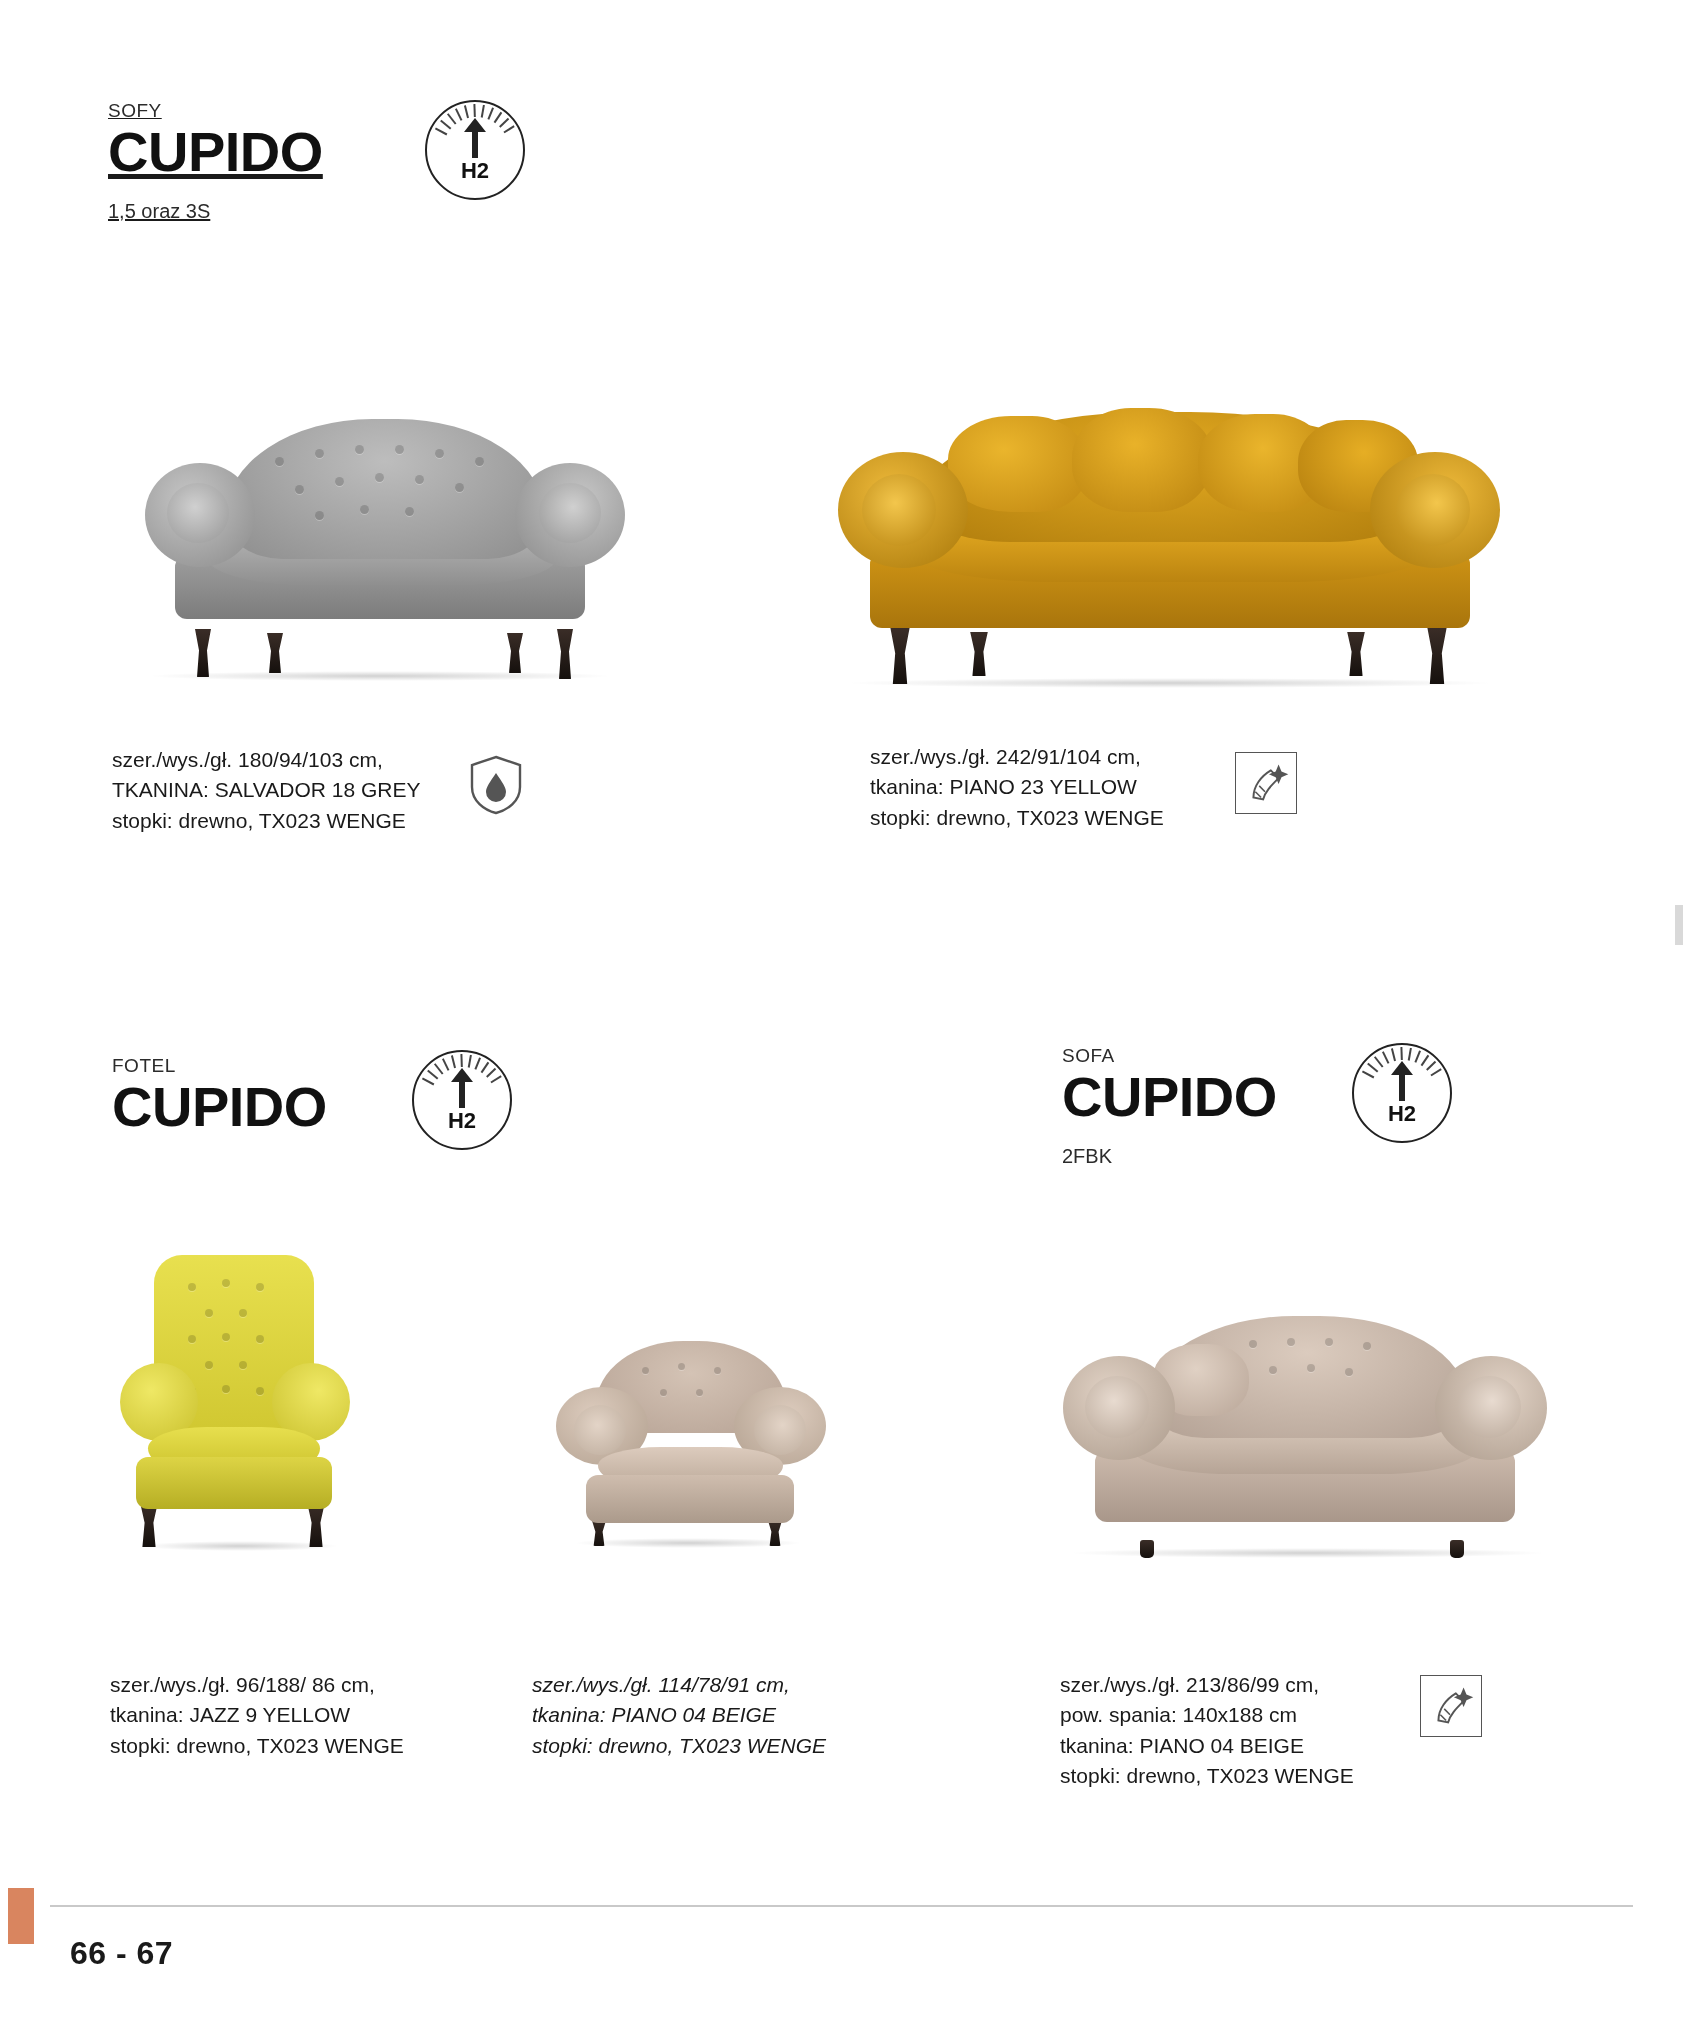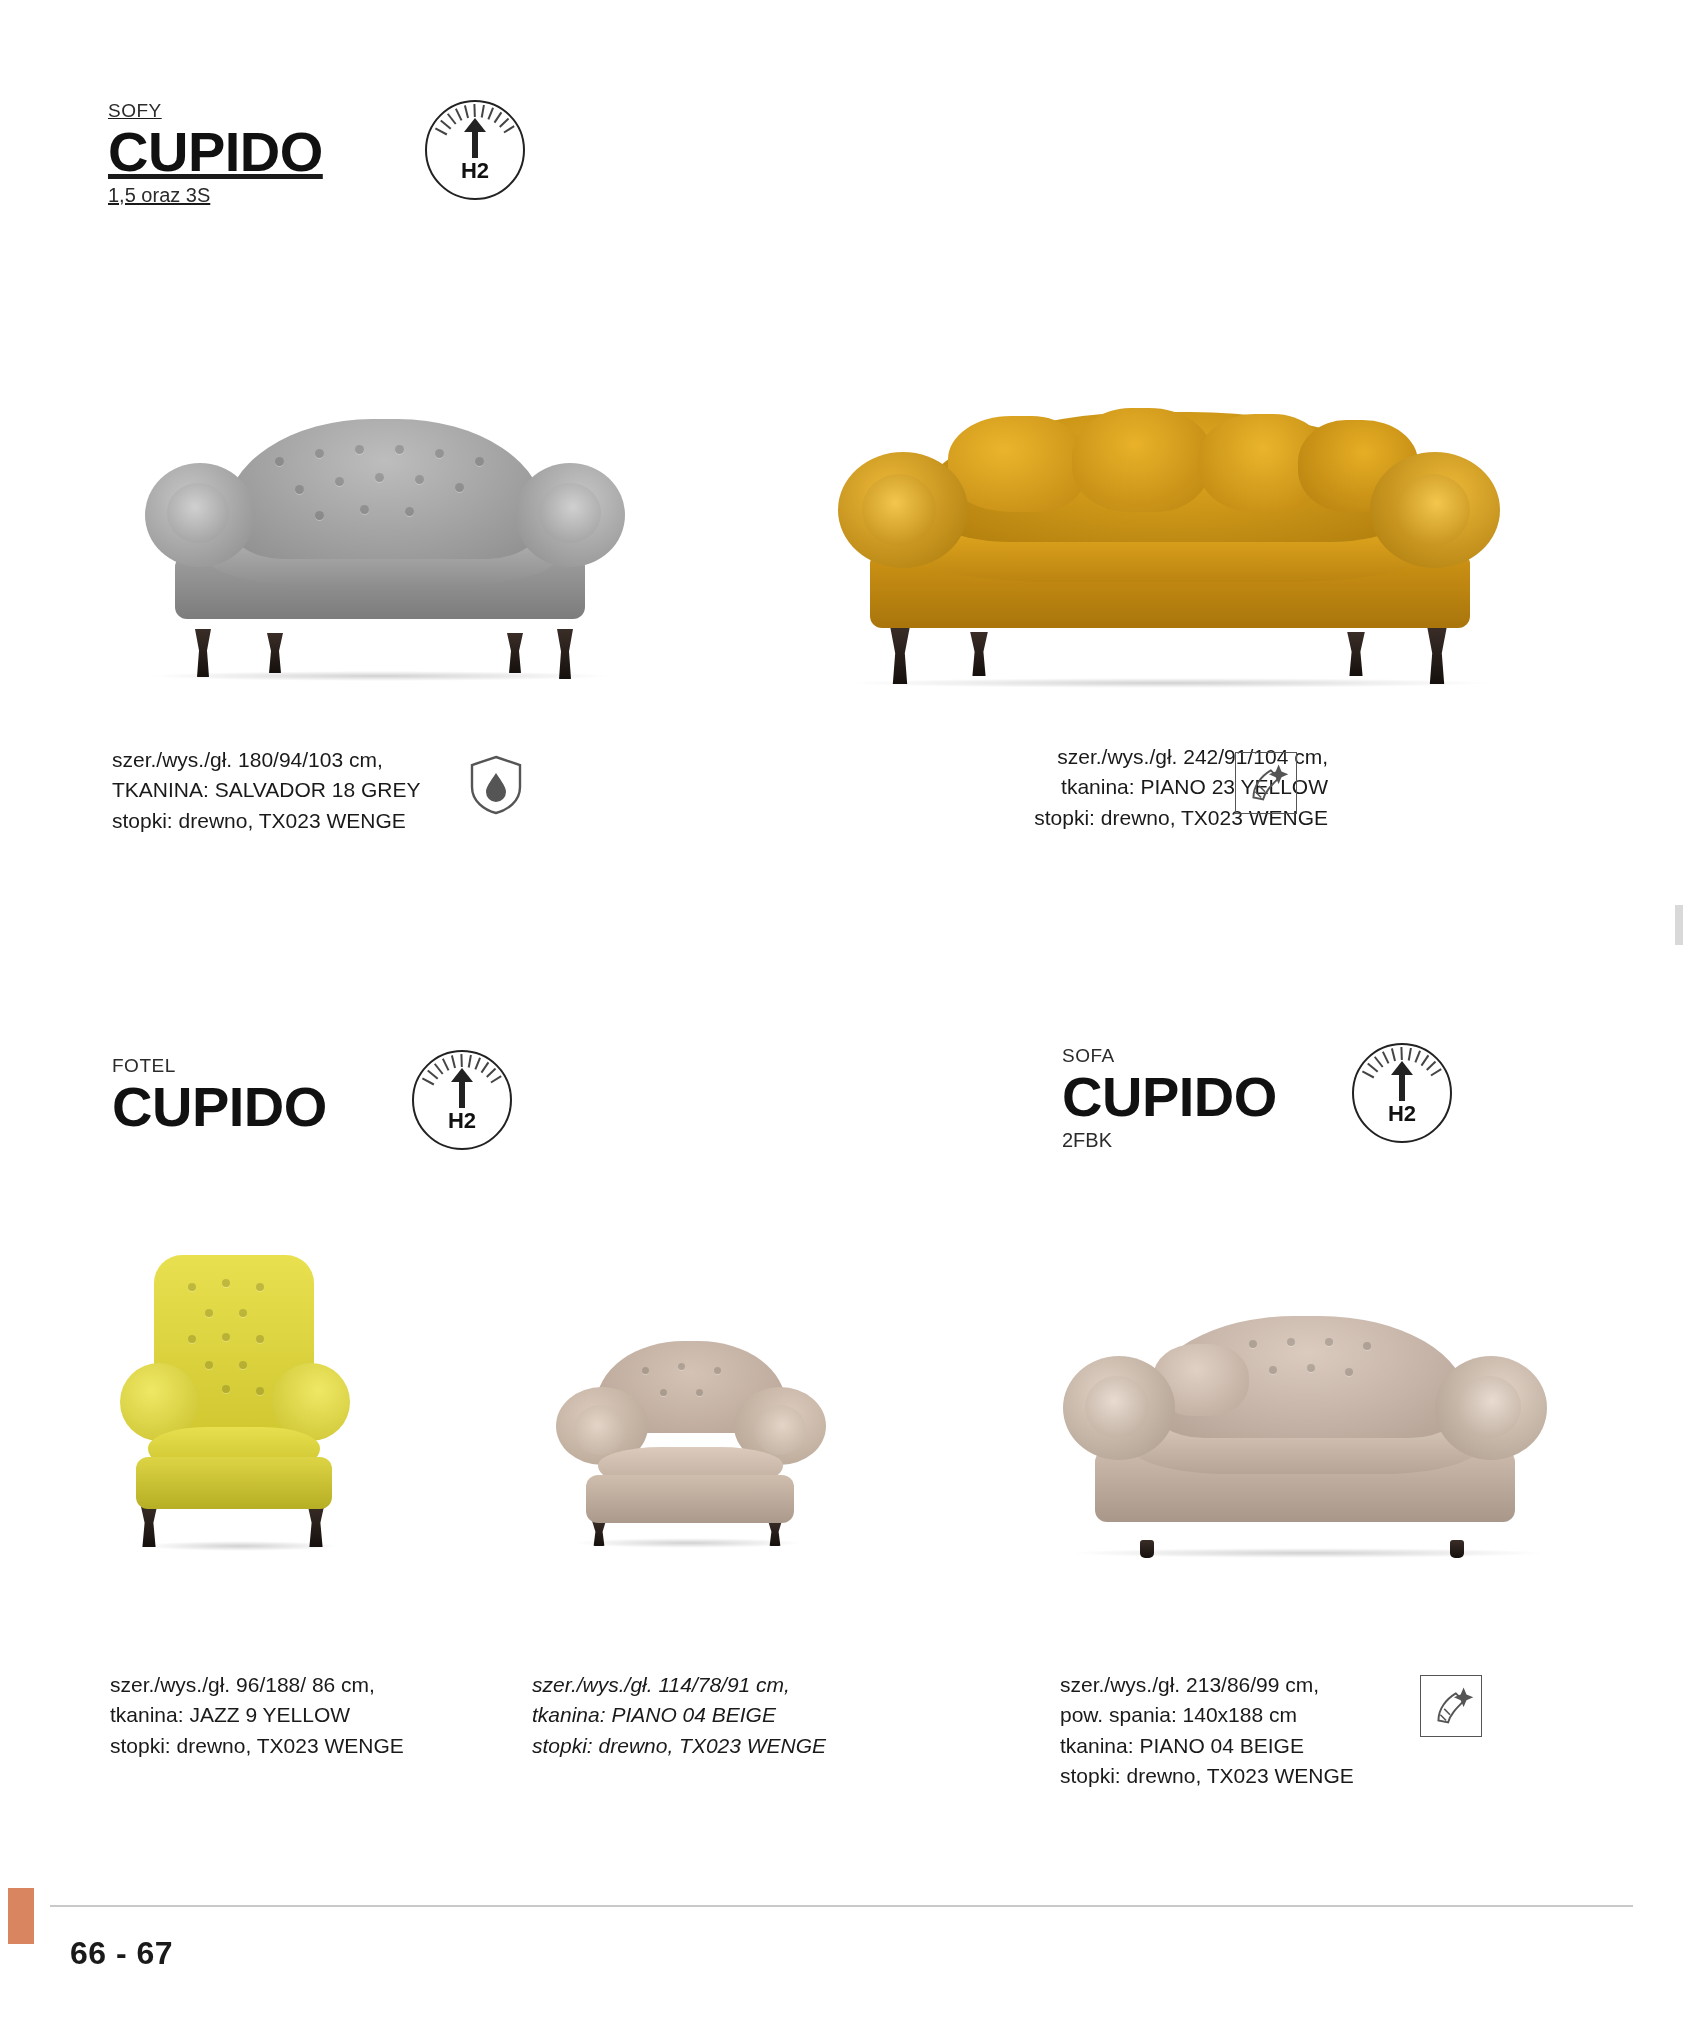--- a/index.html
+++ b/index.html
@@ -33,21 +33,21 @@
     font-size: 56px;
     font-weight: bold;
     letter-spacing: -0.5px;
     line-height: 1.0;
     margin: 0;
     color: #111111;
   }
   .subtitle {
     font-size: 20px;
     color: #2b2b2b;
-    margin-top: 4px;
+    margin-top: 20px;
   }
 
   
   .h2badge {
     width: 100px;
     height: 100px;
     position: relative;
     display: inline-block;
   }
   .h2badge .ring {
@@ -352,21 +352,21 @@
     <div class="cushion" style="left:272px;top:18px;width:140px;height:104px;background:radial-gradient(ellipse at 45% 35%,#e9b229,#b9820f);border-radius:42% 45% 40% 40%/48% 44% 48% 44%;"></div>
     <div class="cushion" style="left:398px;top:24px;width:130px;height:98px;background:radial-gradient(ellipse at 50% 35%,#eab52c,#bd850f);border-radius:44% 42% 40% 42%/46% 46% 46% 46%;"></div>
     <div class="cushion" style="left:498px;top:30px;width:120px;height:92px;background:radial-gradient(ellipse at 55% 35%,#e6ae24,#b37d0d);border-radius:40% 46% 42% 40%/46% 46% 44% 46%;"></div>
 
     <div class="roll" style="left:38px;top:62px;width:130px;height:116px;background:radial-gradient(ellipse at 40% 35%,#edb93a,#a87709);"></div>
     <div class="roll" style="left:570px;top:62px;width:130px;height:116px;background:radial-gradient(ellipse at 60% 35%,#edb93a,#a87709);"></div>
     <div class="roll" style="left:62px;top:84px;width:74px;height:72px;background:radial-gradient(circle at 45% 40%,#f3c64c,#b88410);"></div>
     <div class="roll" style="left:596px;top:84px;width:74px;height:72px;background:radial-gradient(circle at 55% 40%,#f3c64c,#b88410);"></div>
   </div>
 
-  <div class="spec" style="left:898px;top:742px;width:430px;text-align:right;">szer./wys./gł. 242/91/104 cm,
+  <div class="spec" style="left:870px;top:742px;width:430px;">szer./wys./gł. 242/91/104 cm,
 tkanina: PIANO 23 YELLOW
 stopki: drewno, TX023 WENGE</div>
 
   <div class="icon-clean" style="left:1235px;top:752px;">
     <svg viewBox="0 0 62 62">
       <path d="M18 46 C18 34 26 24 36 18 L44 26 C36 34 30 40 28 48 Z" fill="none" stroke="#555" stroke-width="2"></path>
       <path d="M20 40 l6 6" stroke="#555" stroke-width="1.6"></path>
       <path d="M24 34 l6 6" stroke="#555" stroke-width="1.6"></path>
       <path d="M44 12 l3 7 7 3 -7 3 -3 7 -3 -7 -7 -3 7 -3 z" fill="#555"></path>
     </svg>

